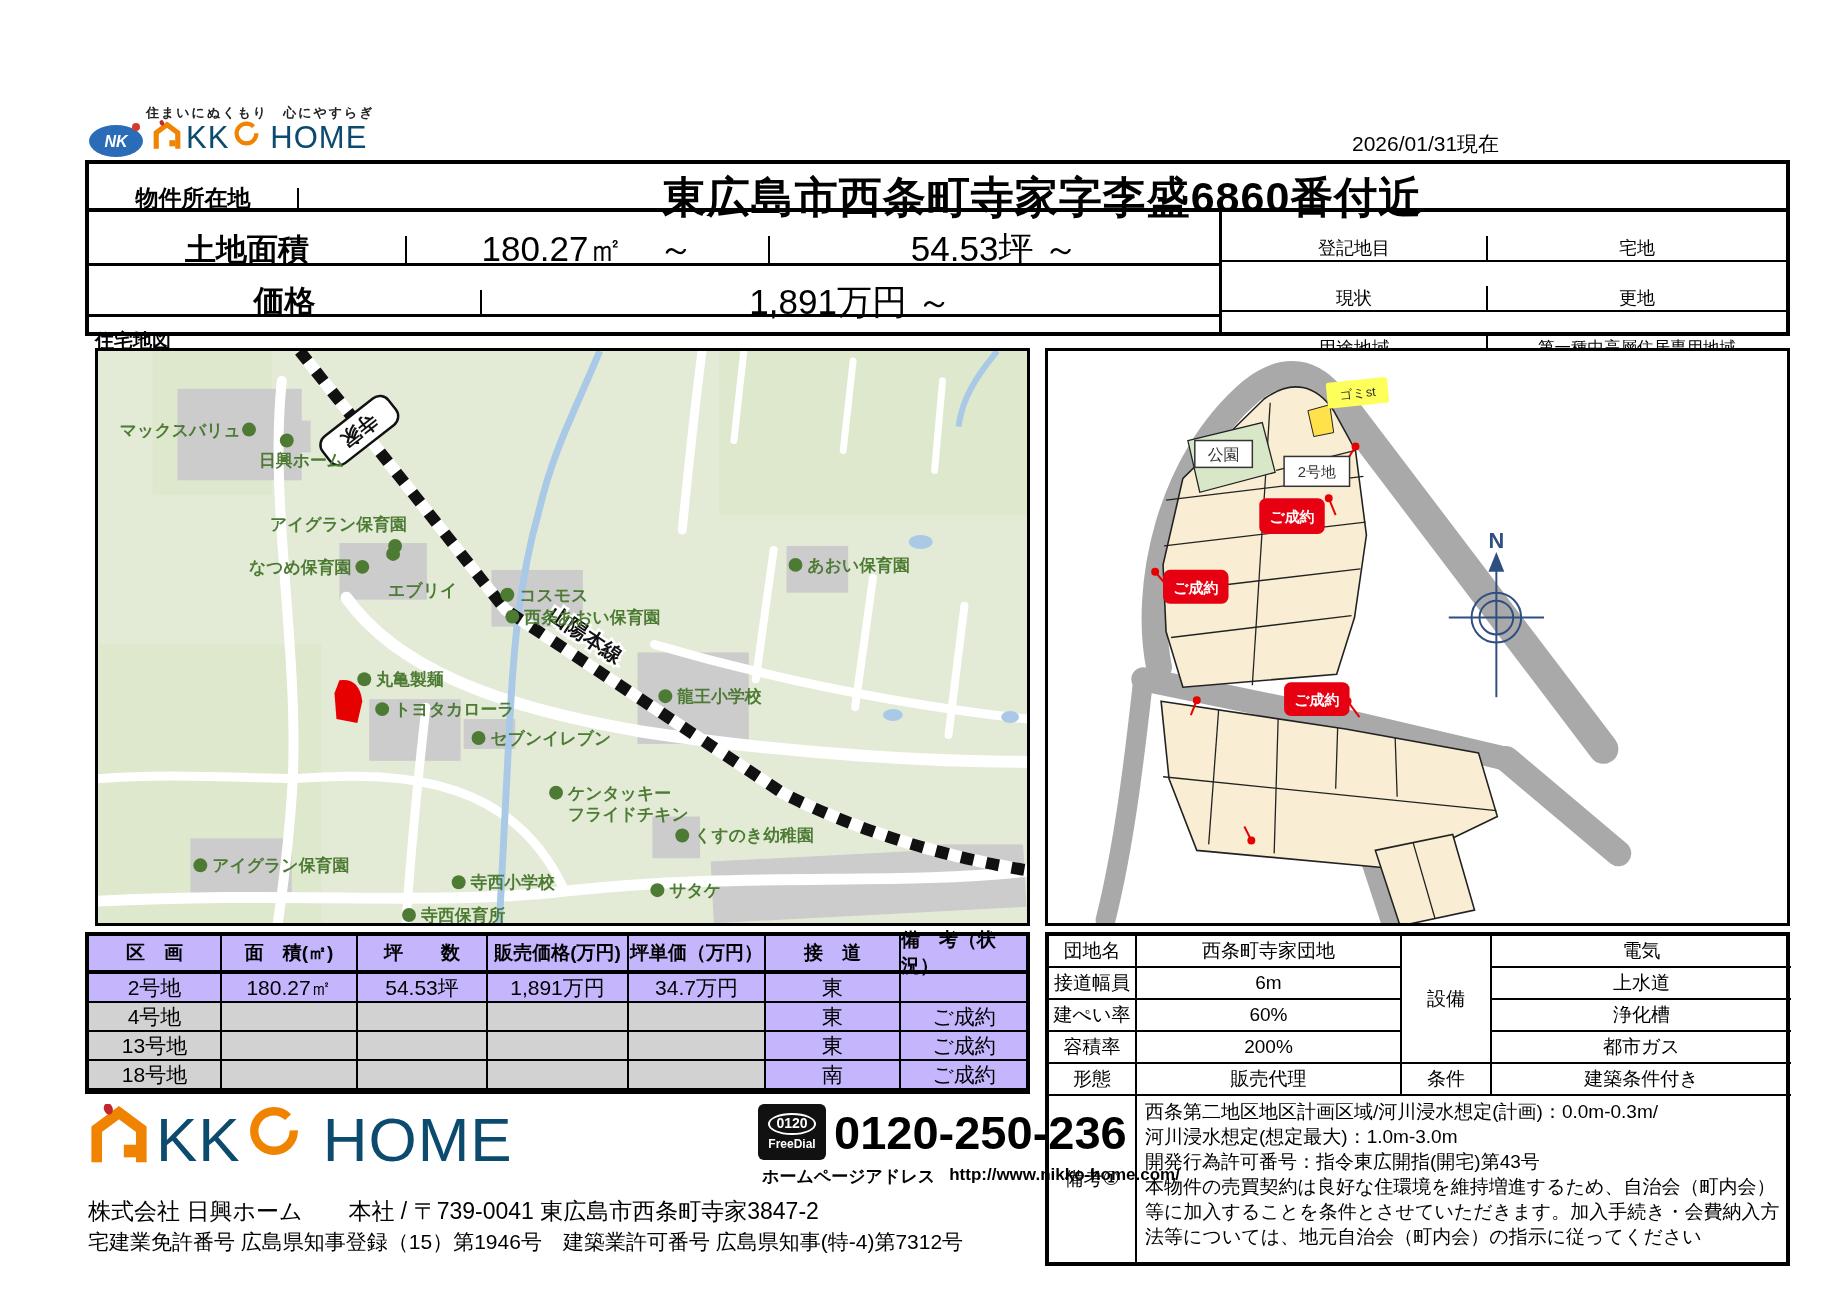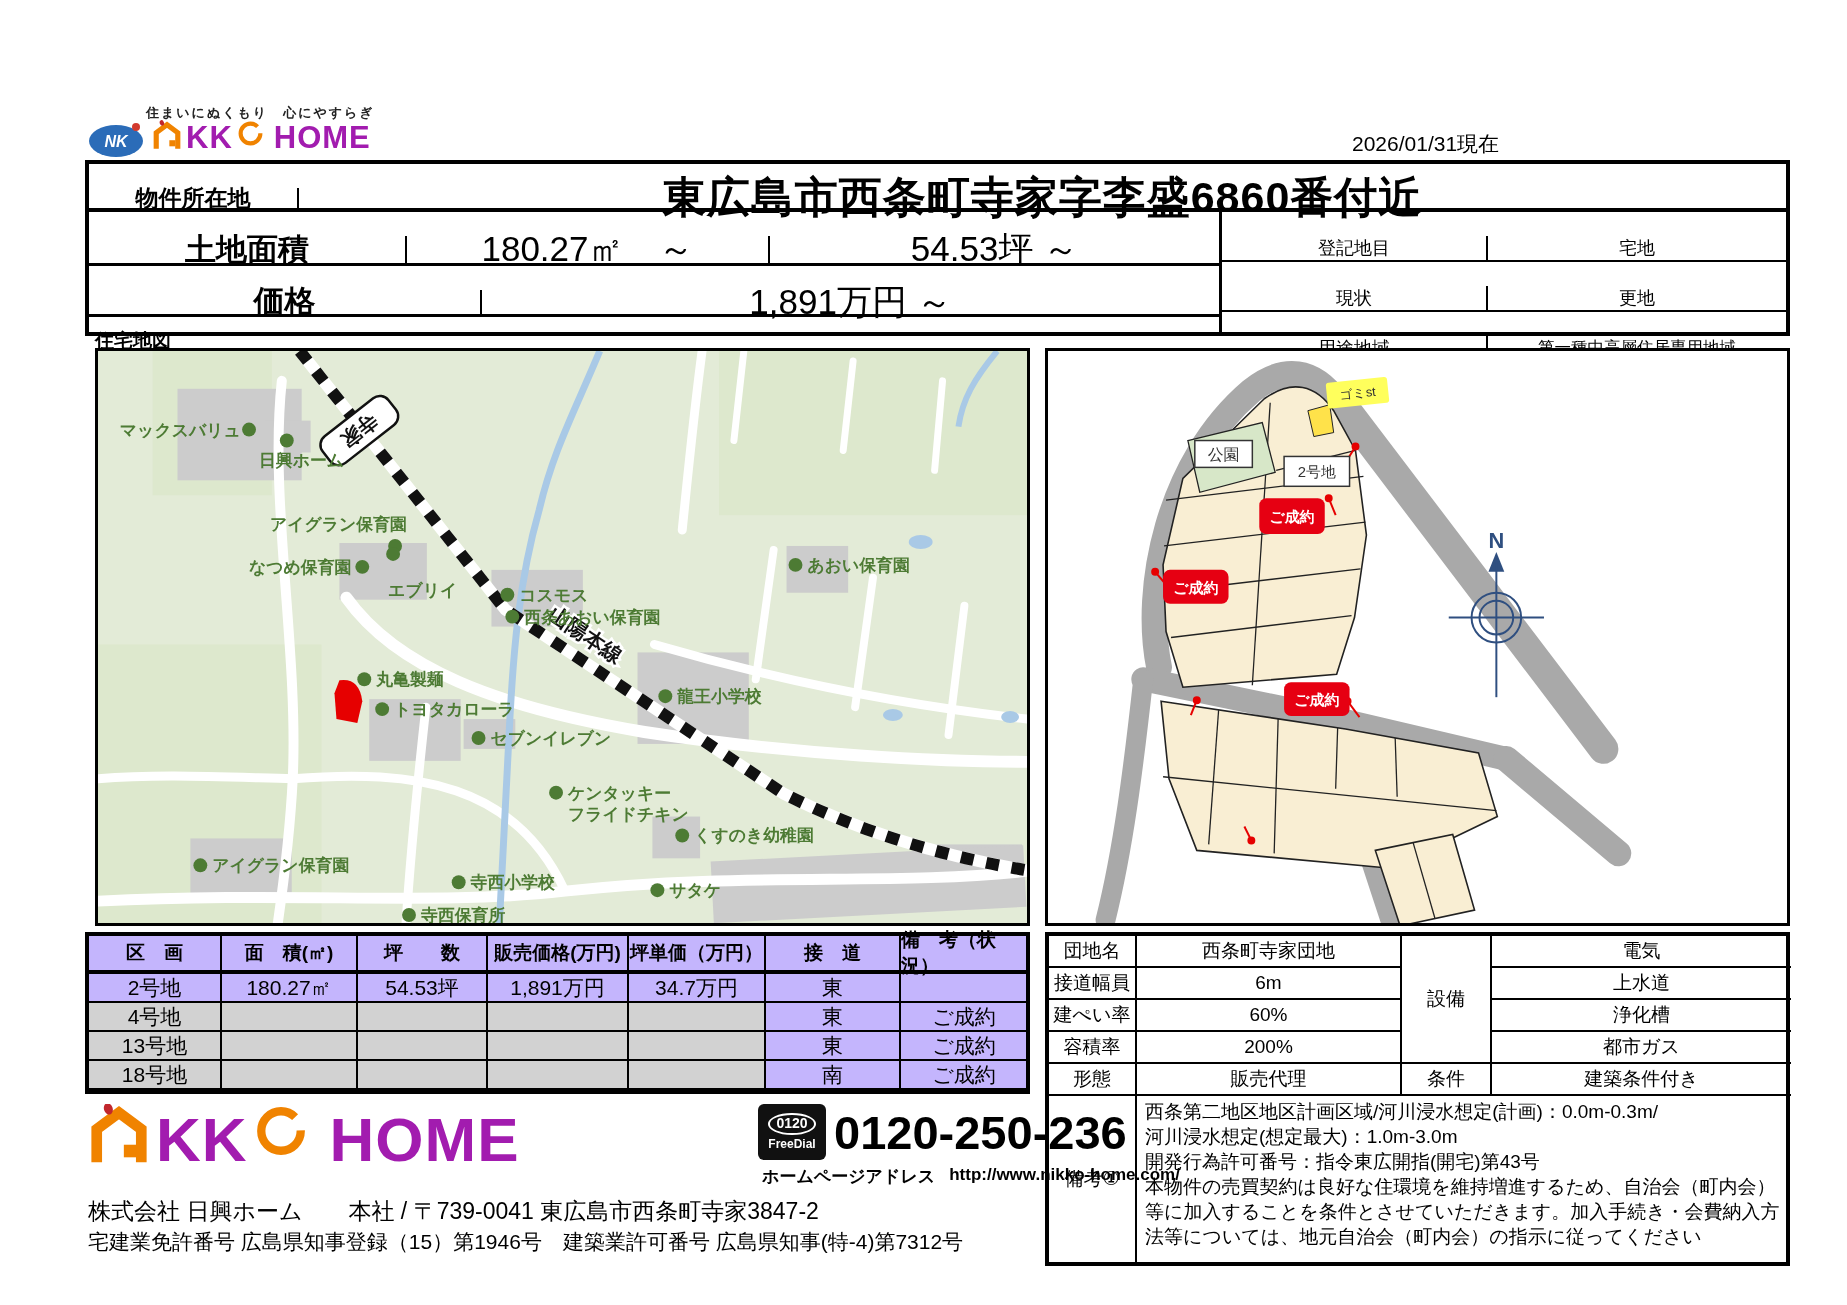--- a/index.html
+++ b/index.html
@@ -25,21 +25,21 @@
   
   .dtable{display:grid;grid-template-columns:88px 265px 90px 299px;
     grid-template-rows:32px 32px 32px 32px 32px 166px;border:4px solid #000;box-sizing:border-box;background:#fff;}
   .dt{border-right:2px solid #000;border-bottom:2px solid #000;display:flex;align-items:center;justify-content:center;
       box-sizing:border-box;font-size:19px;}
   .dt.lastc{border-right:none;}
   .dt.remarks{justify-content:flex-start;align-items:flex-start;flex-direction:column;
       padding:3px 8px;font-size:19px;line-height:1.32;border-bottom:none;}
   
   .logo-row{display:flex;align-items:flex-start;}
-  .logo-letters{font-weight:700;color:#a21caf;letter-spacing:1px;}
+  .logo-letters{font-weight:400;color:#0c4a6e;letter-spacing:1px;}
   .tagline{font-size:13px;font-weight:700;letter-spacing:2px;color:#222;}
   .freedial-badge{background:#111;border-radius:6px;color:#fff;display:flex;flex-direction:column;
       align-items:center;justify-content:center;box-sizing:border-box;}
   .fd-oval{border:2px solid #fff;border-radius:50%;padding:0 6px;font-size:14px;font-weight:700;line-height:1.25;}
   .fd-txt{font-size:12px;font-weight:700;margin-top:2px;}
 </style>
 </head>
 <body>
 
 <div class="abs tagline" style="left:146px;top:104px;">住まいにぬくもり　心にやすらぎ</div>

